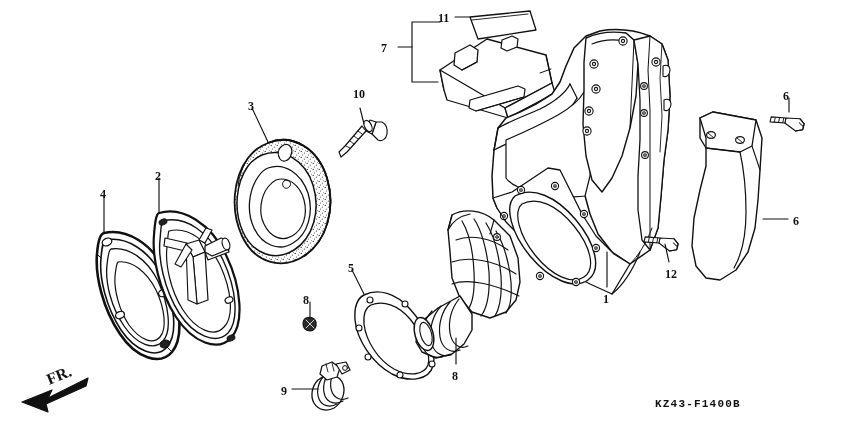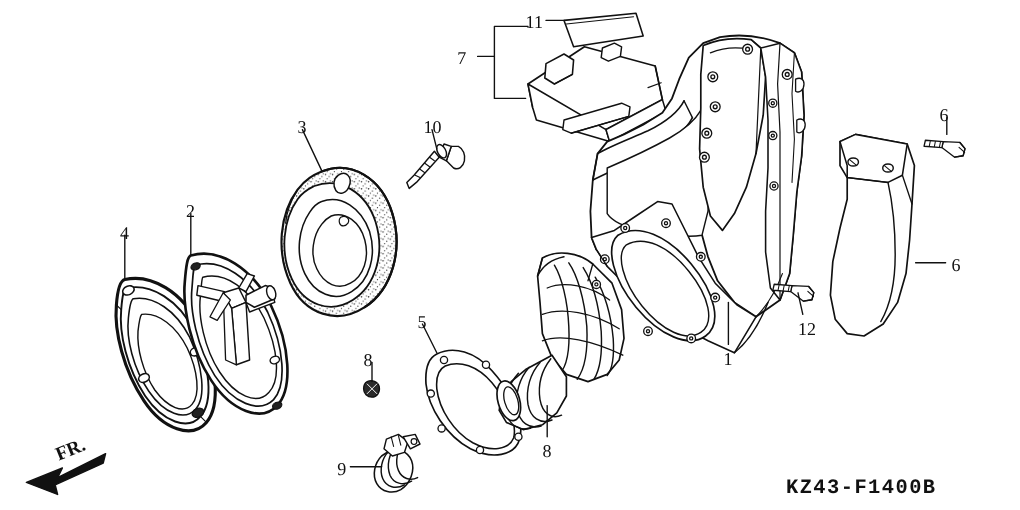--- a/index.html
+++ b/index.html
@@ -5,33 +5,33 @@
   html,body{margin:0;padding:0;background:#ffffff;}
   #page{
     position:relative;width:850px;height:425px;
     background:#ffffff;overflow:hidden;
     font-family:"Liberation Sans", sans-serif;
   }
   #art{position:absolute;left:0;top:0;width:850px;height:425px;}
   .callout{
     position:absolute;
     font-family:"Liberation Serif", serif;
-    font-weight:normal;
-    font-size:15px;
+    font-weight:bold;
+    font-size:12px;
     color:#111;
     line-height:1;
     white-space:nowrap;
     user-select:none;
   }
   #partcode{
     position:absolute;
     left:655px;top:398px;
     font-family:"Liberation Mono", monospace;
     font-weight:bold;
-    font-size:17px;
+    font-size:11px;
     letter-spacing:1.2px;
     color:#111;
     white-space:nowrap;
   }
   #frlabel{
     position:absolute;
     left:44px;top:372px;
     font-family:"Liberation Serif", serif;
     font-weight:bold;
     font-size:16px;
@@ -359,21 +359,21 @@
   <div id="callout-layer">
       <div class="callout" style="left: 603px; top: 293px;">1</div>
       <div class="callout" style="left: 155px; top: 170px;">2</div>
       <div class="callout" style="left: 248px; top: 100px;">3</div>
       <div class="callout" style="left: 100px; top: 188px;">4</div>
       <div class="callout" style="left: 348px; top: 262px;">5</div>
       <div class="callout" style="left: 793px; top: 215px;">6</div>
       <div class="callout" style="left: 381px; top: 42px;">7</div>
       <div class="callout" style="left: 452px; top: 370px;">8</div>
       <div class="callout" style="left: 281px; top: 385px;">9</div>
-      <div class="callout" style="left: 353px; top: 100px; text-align: center;">10</div>
+      <div class="callout" style="left: 353px; top: 88px; text-align: center;">10</div>
       <div class="callout" style="left: 438px; top: 12px;">11</div>
       <div class="callout" style="left: 783px; top: 90px;">6</div>
       <div class="callout" style="left: 303px; top: 294px;">8</div>
       <div class="callout" style="left: 665px; top: 268px;">12</div>
     </div>
 
   <div id="partcode">KZ43-F1400B</div>
   <div id="frlabel">FR.</div>
 
 </div>

